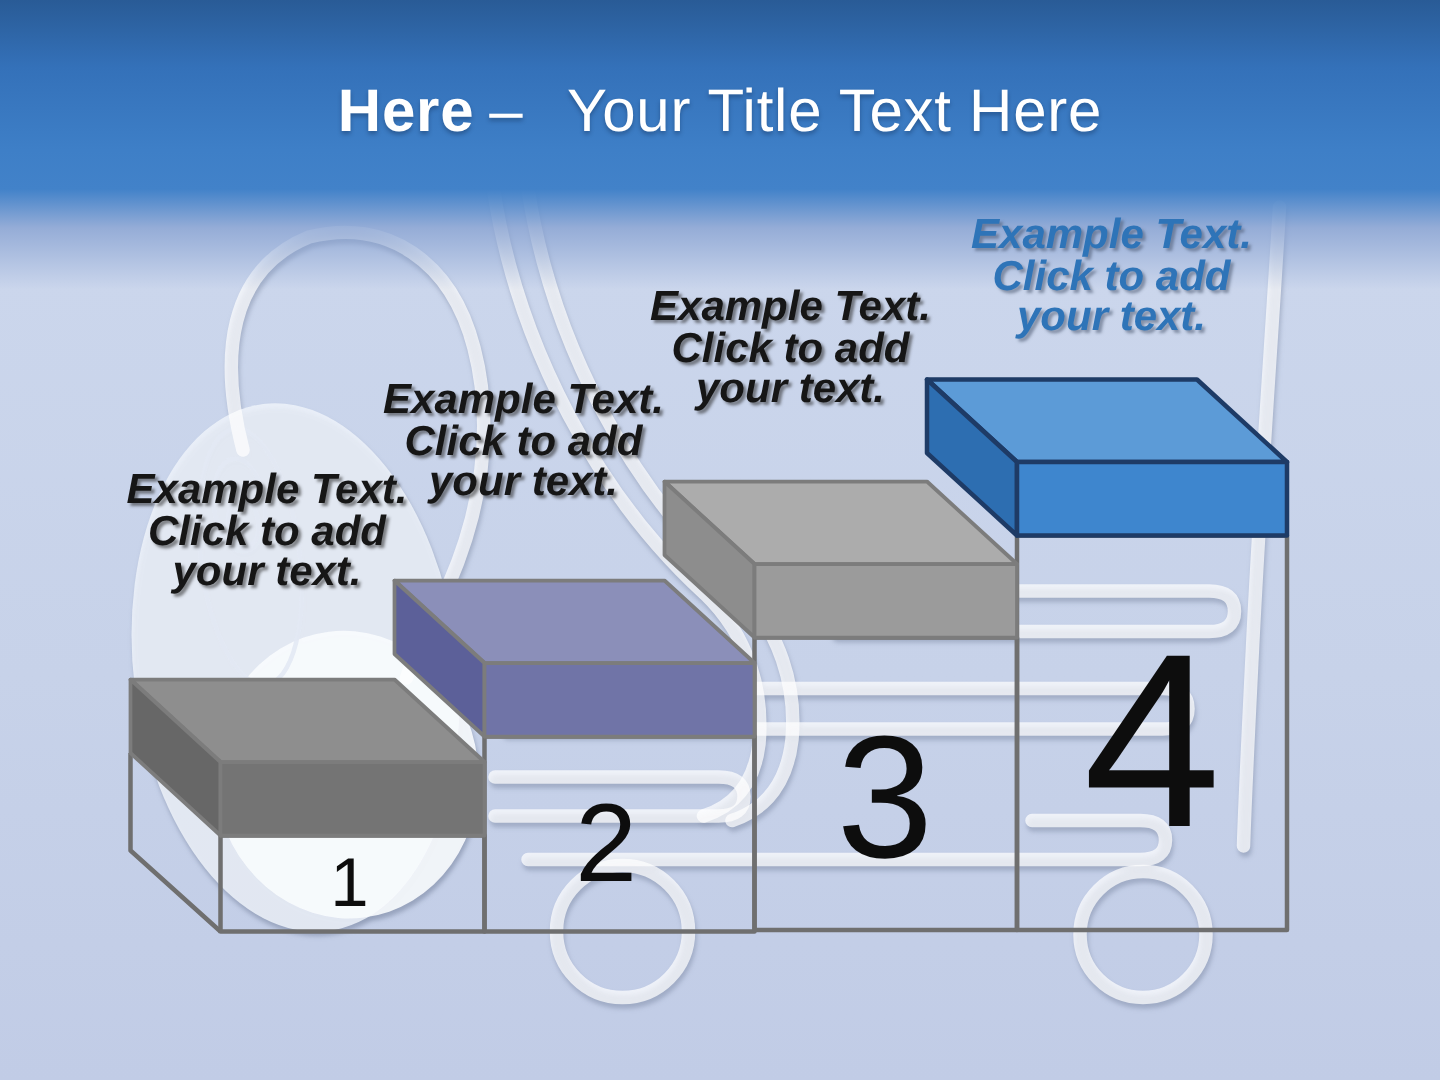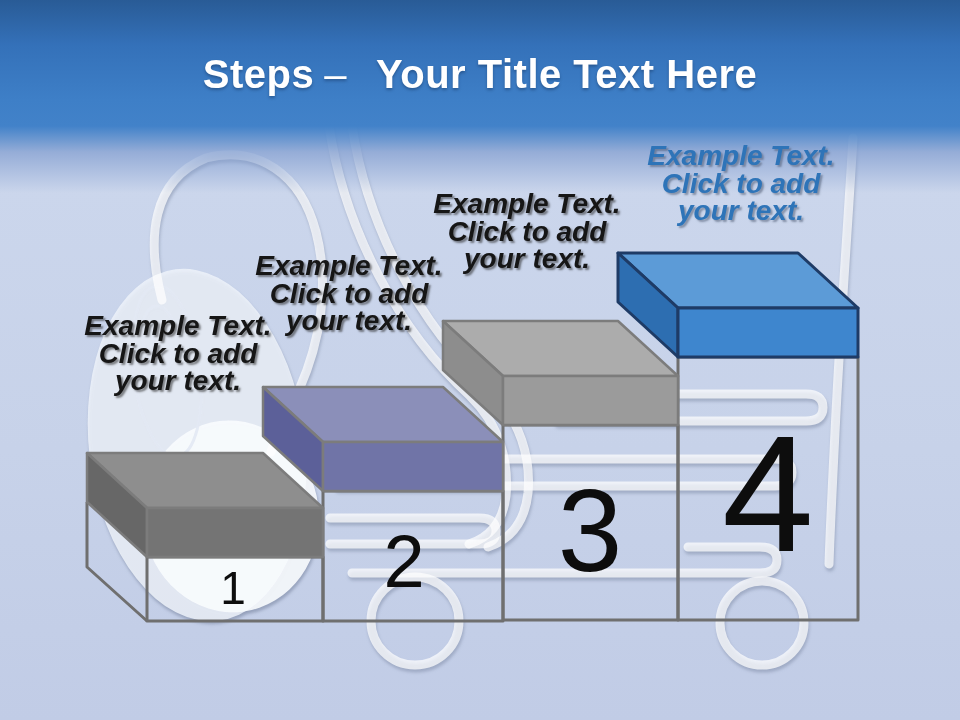--- a/index.html
+++ b/index.html
@@ -21,21 +21,21 @@
       rgba(201,212,234,0) 193px);
   }
   #title{
     position:absolute;left:0;top:50px;width:960px;z-index:7;
     text-align:center;color:#FFFFFF;font-size:40px;line-height:48px;
     text-shadow:0 2px 3px rgba(10,30,60,0.35);
     letter-spacing:0.5px;
   }
   #title .t-bold{font-weight:700;}
   #title .t-sep{font-weight:400;margin:0 10px;}
-  #title .t-reg{font-weight:700;margin-left:19px;}
+  #title .t-reg{font-weight:400;margin-left:19px;}
   
   #watermark{z-index:1;filter:drop-shadow(1px 3px 1.5px rgba(108,120,148,0.55));}
   .wm-stroke{fill:none;stroke:#FFFFFF;stroke-width:9;stroke-linecap:round;stroke-opacity:0.72;}
   .wm-thin{fill:none;stroke:#E3E9F4;stroke-width:3;stroke-opacity:0.9;}
   
   #diagram{z-index:4;}
   .wire{fill:none;stroke:#6F6F6F;stroke-width:3;stroke-linejoin:round;}
   .box-poly{stroke-width:2.5;stroke-linejoin:round;}
   .outline-gray{stroke:#7C7C7C;}
   .outline-navy{stroke:#1E3B66;stroke-width:3;}
@@ -83,21 +83,21 @@
       <path class="wm-stroke" d="M 352,573 H 760 Q 777,573 777,560 Q 777,547 760,547 H 688"></path>
       <path class="wm-stroke" d="M 853,138 C 848,222 840,330 835,432 C 832,492 830,532 829,564"></path>
       <circle class="wm-stroke" cx="415" cy="621" r="44"></circle>
       <circle class="wm-stroke" cx="762" cy="623" r="42"></circle>
     </g>
   </svg>
 
   <div id="header"></div>
 
   <div id="title">
-    <span class="t-bold">Steps</span><span class="t-sep">–</span><span class="t-reg">Your Title Text Here</span>
+    <span class="t-bold">Here</span><span class="t-sep">–</span><span class="t-reg">Your Title Text Here</span>
   </div>
 
   <svg id="diagram" width="960" height="720" viewBox="0 0 960 720">
 
     <g class="wire">
       <path d="M 87,502 L 87,567 L 147,621"></path>
       <path d="M 147,557 H 323 V 621 H 147 Z"></path>
       <path d="M 323,491 H 503 V 621 H 323 Z"></path>
       <path d="M 503,425 H 678 V 620 H 503 Z"></path>
       <path d="M 678,357 H 858 V 620 H 678 Z"></path>

